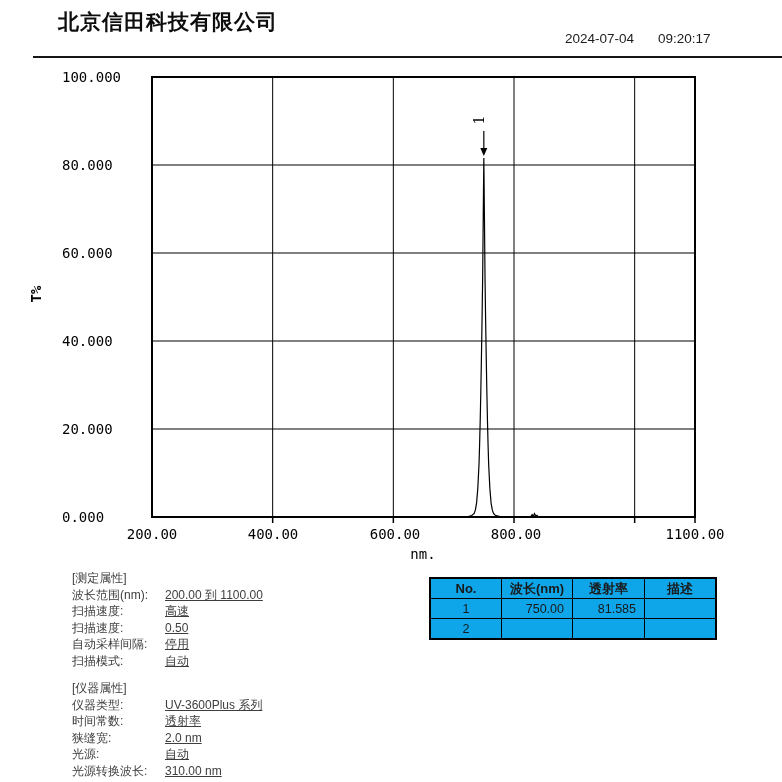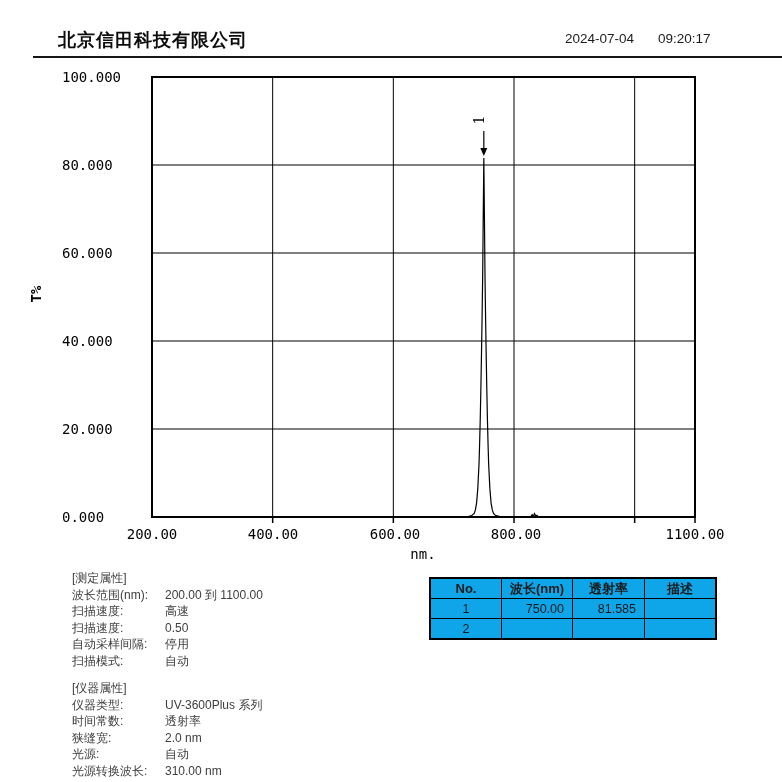--- a/index.html
+++ b/index.html
@@ -5,23 +5,23 @@
   html,body{margin:0;padding:0;}
   body{
     width:782px;height:782px;position:relative;overflow:hidden;
     background:#ffffff;
     font-family:"Liberation Sans",sans-serif;
     color:#111;
   }
   .abs{position:absolute;}
   
   .company{
-    left:58px;top:28px;
+    left:58px;top:8px;
     font-family:"Liberation Serif","DejaVu Serif",serif;
-    font-weight:bold;font-size:18px;letter-spacing:1px;color:#0d0d0d;
+    font-weight:bold;font-size:21px;letter-spacing:1px;color:#0d0d0d;
     white-space:nowrap;
   }
   .datetime{
     top:31px;font-size:13.5px;color:#1c1c1c;white-space:nowrap;
     font-family:"Liberation Sans",sans-serif;
   }
   .date{left:565px;}
   .time{left:658px;}
   .header-rule{left:33px;top:56px;width:749px;height:2px;background:#161616;}
 
@@ -50,21 +50,21 @@
     font-family:"DejaVu Serif",serif;font-size:14px;color:#000;
     transform:rotate(-90deg);transform-origin:center center;
   }
   #plot-svg{left:150px;top:75px;}
 
   
   .info-block{left:72px;width:330px;font-size:12px;color:#3d3d3d;line-height:16.5px;}
   .info-block .title{white-space:nowrap;}
   .info-row{display:flex;}
   .info-row .lbl{width:93px;flex:0 0 93px;white-space:nowrap;}
-  .info-row .val{white-space:nowrap;}
+  .info-row .val{white-space:nowrap;text-decoration:underline;}
   #info-block-1{top:570px;}
   #info-block-2{top:680px;}
 
   
   .peaks-table{
     left:429px;top:577px;width:281px;
     border-collapse:collapse;table-layout:fixed;
     font-size:12.5px;color:#1a1a1a;background:#0ea5e9;
   }
   .peaks-table td,.peaks-table th{

